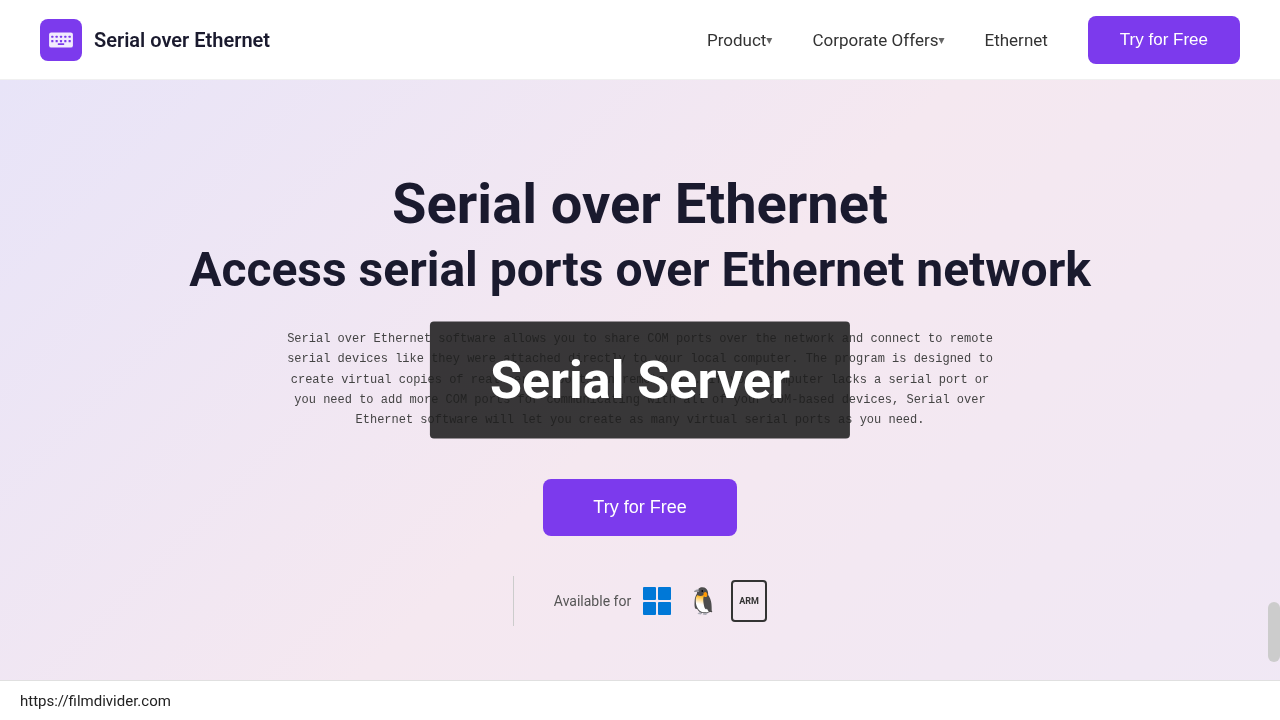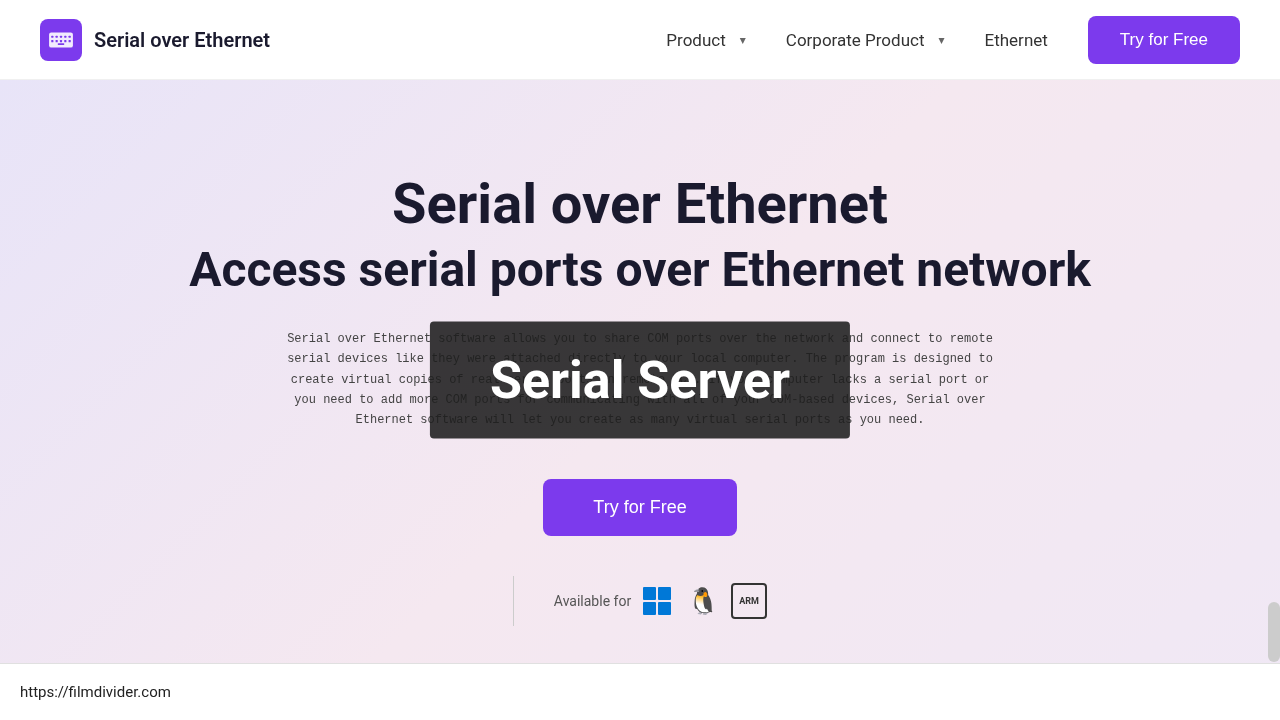--- a/index.html
+++ b/index.html
@@ -63,21 +63,21 @@
 
     .navbar-nav {
       display: flex;
       align-items: center;
       gap: 8px;
     }
 
     .nav-item {
       display: flex;
       align-items: center;
-      gap: 14px;
+      gap: 0;
       padding: 8px 16px;
       font-size: 17px;
       color: #333;
       cursor: pointer;
       border-radius: 6px;
       text-decoration: none;
     }
 
     .nav-chevron {
       font-size: 12px;
@@ -211,21 +211,21 @@
       white-space: nowrap;
       pointer-events: none;
     }
 
     
     .bottom-bar {
       position: fixed;
       bottom: 0;
       left: 0;
       right: 0;
-      height: 57px;
+      height: 40px;
       background: #fff;
       display: flex;
       align-items: center;
       padding: 0 20px;
       border-top: 1px solid #e0e0e0;
       z-index: 200;
     }
 
     .bottom-url {
       font-size: 15px;
@@ -264,21 +264,21 @@
 
     
     .linux-icon {
       font-size: 26px;
       line-height: 1;
     }
 
     
     .arm-icon {
       width: 36px;
-      height: 36px;
+      height: 42px;
       border: 2px solid #333;
       border-radius: 4px;
       display: flex;
       align-items: center;
       justify-content: center;
       font-size: 9px;
       font-weight: 700;
       color: #333;
       flex-direction: column;
     }
@@ -306,21 +306,21 @@
     </div>
     <span class="navbar-title">Serial over Ethernet</span>
   </a>
 
   <div class="navbar-nav">
     <a class="nav-item">
       <span>Product</span>
       <span class="nav-chevron">▾</span>
     </a>
     <a class="nav-item">
-      <span>Corporate Product</span>
+      <span>Corporate Offers</span>
       <span class="nav-chevron">▾</span>
     </a>
     <a class="nav-item">
       <span>Ethernet</span>
     </a>
     <button class="nav-try-btn">Try for Free</button>
   </div>
 </nav>
 
 <section class="hero">

